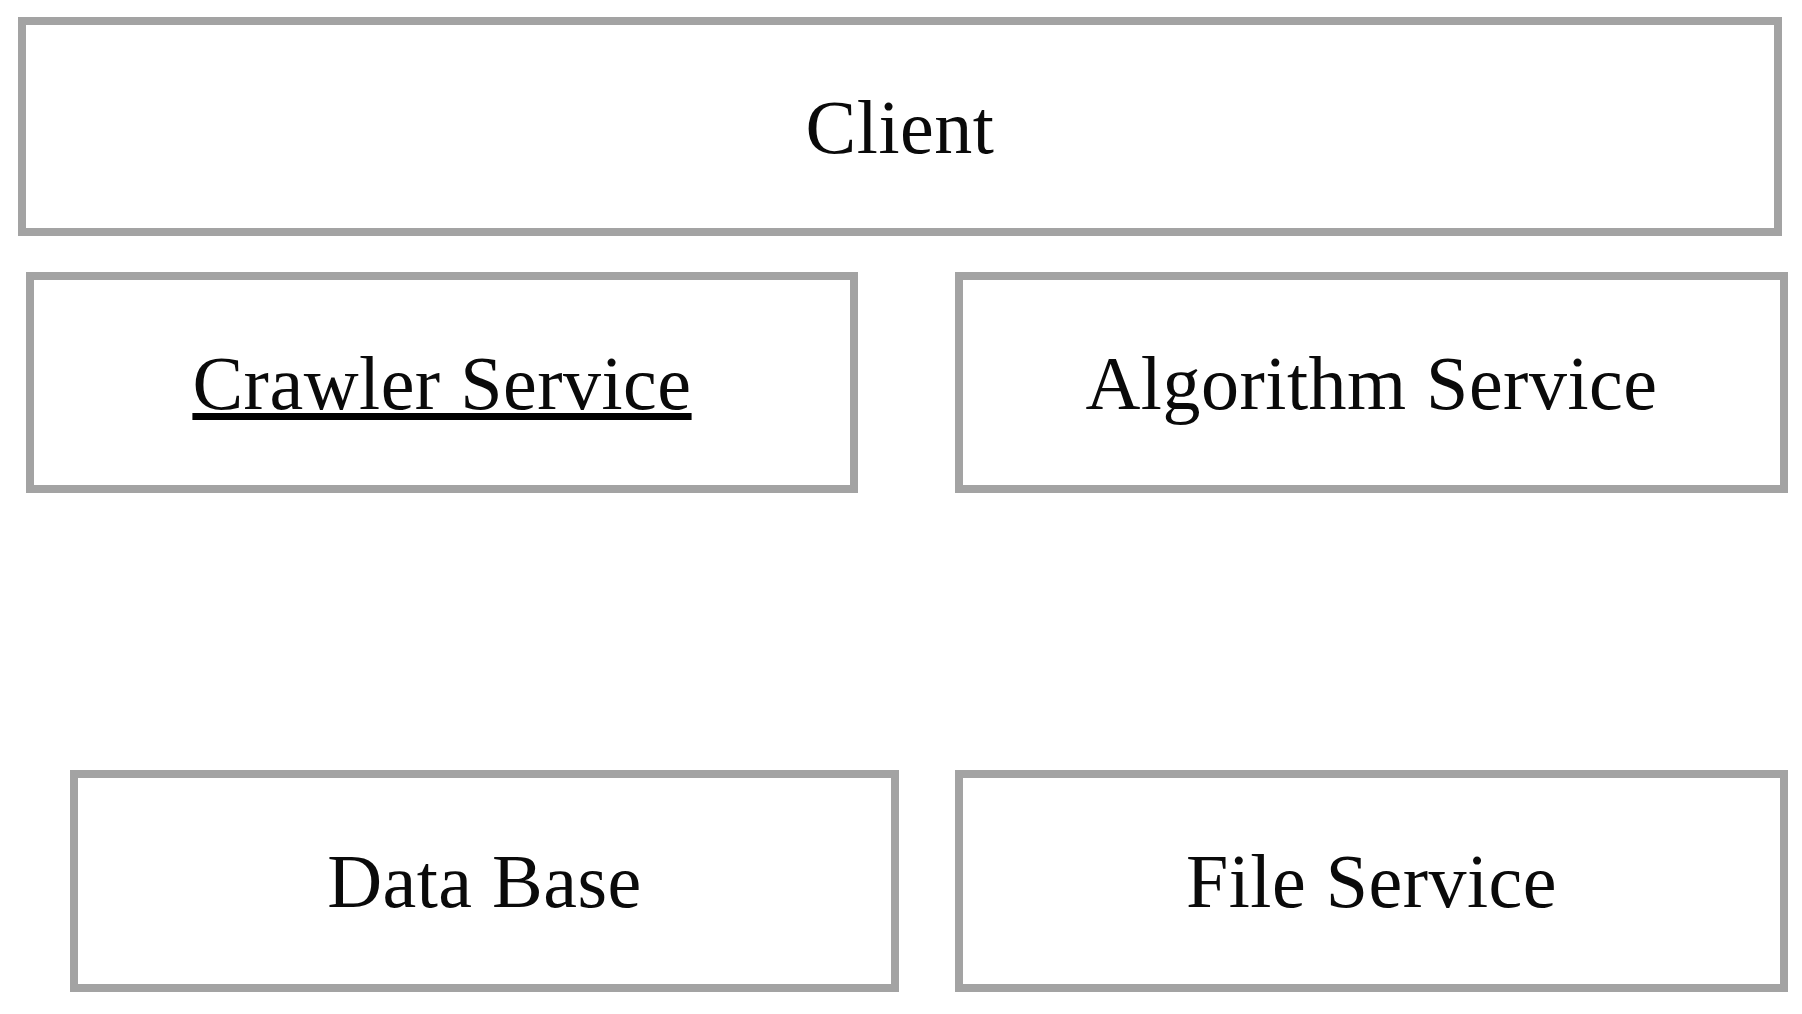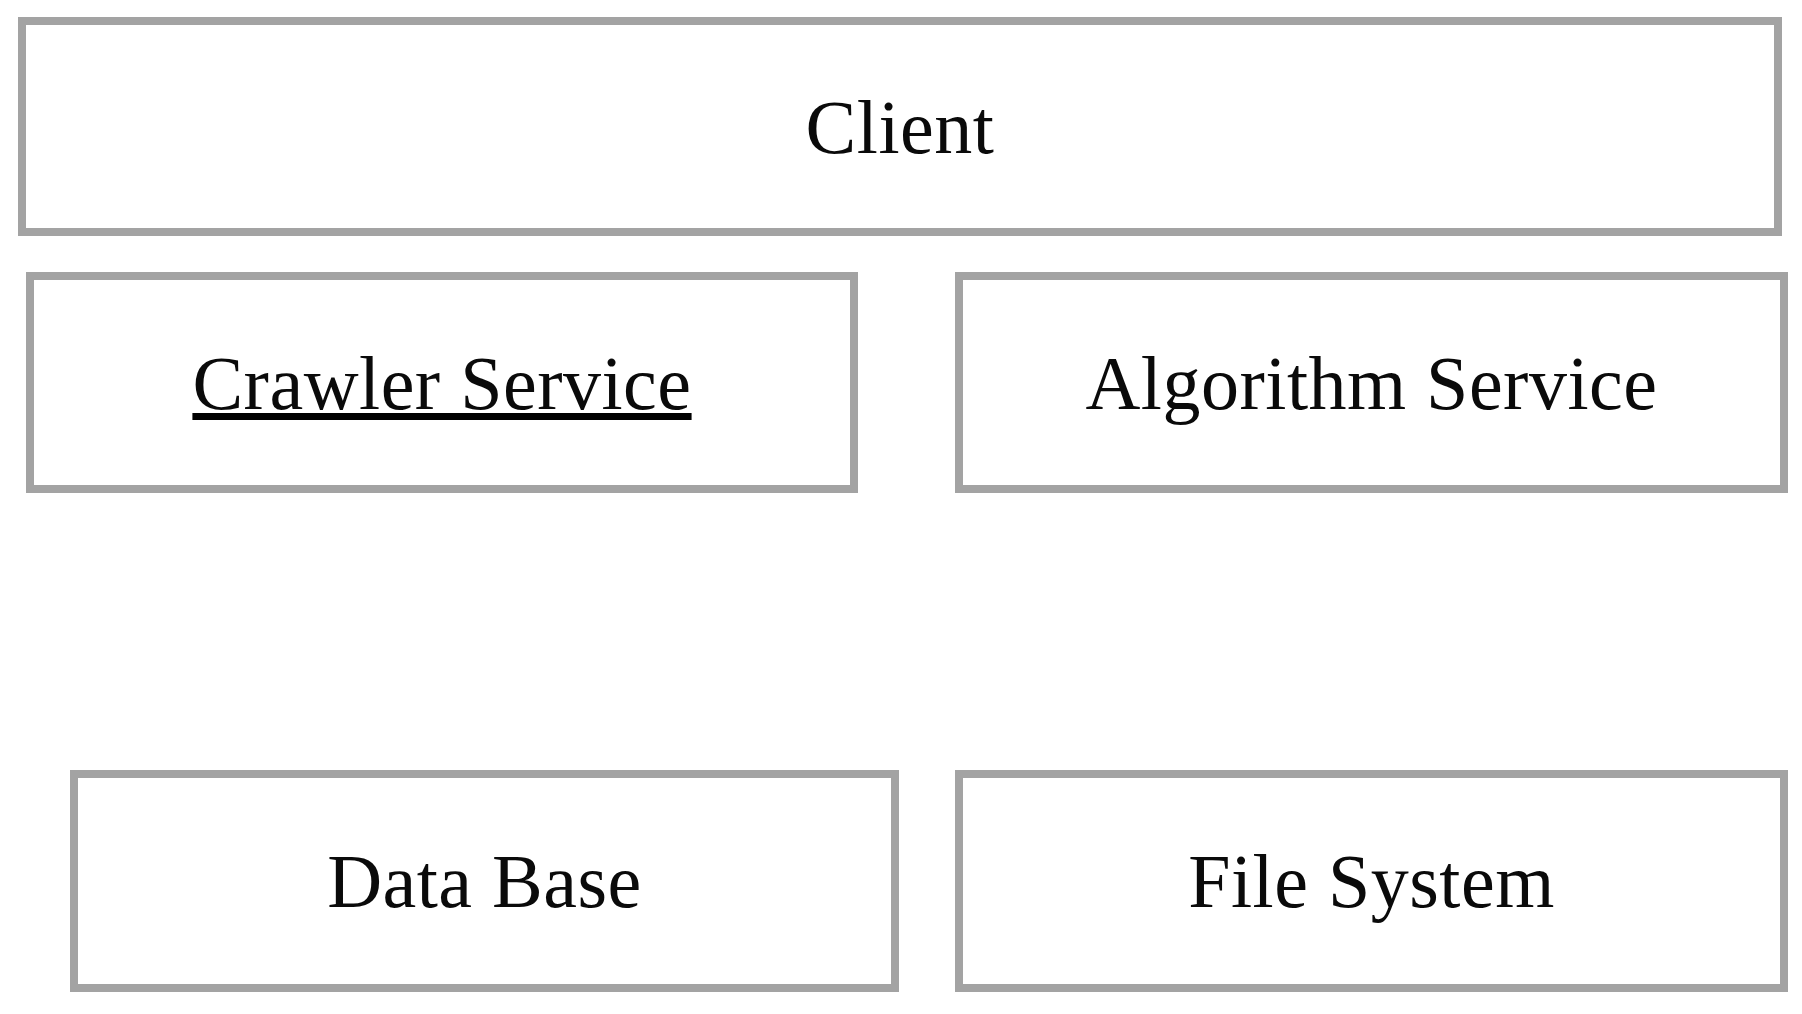--- a/index.html
+++ b/index.html
@@ -106,16 +106,16 @@
   <div class="node-box" id="box-algorithm-service">
     <span class="node-label">Algorithm Service</span>
   </div>
 
 
   <div class="node-box" id="box-data-base">
     <span class="node-label">Data Base</span>
   </div>
 
   <div class="node-box" id="box-file-system">
-    <span class="node-label">File System</span>
+    <span class="node-label">File Service</span>
   </div>
 
 </div>
 
 </body></html>

